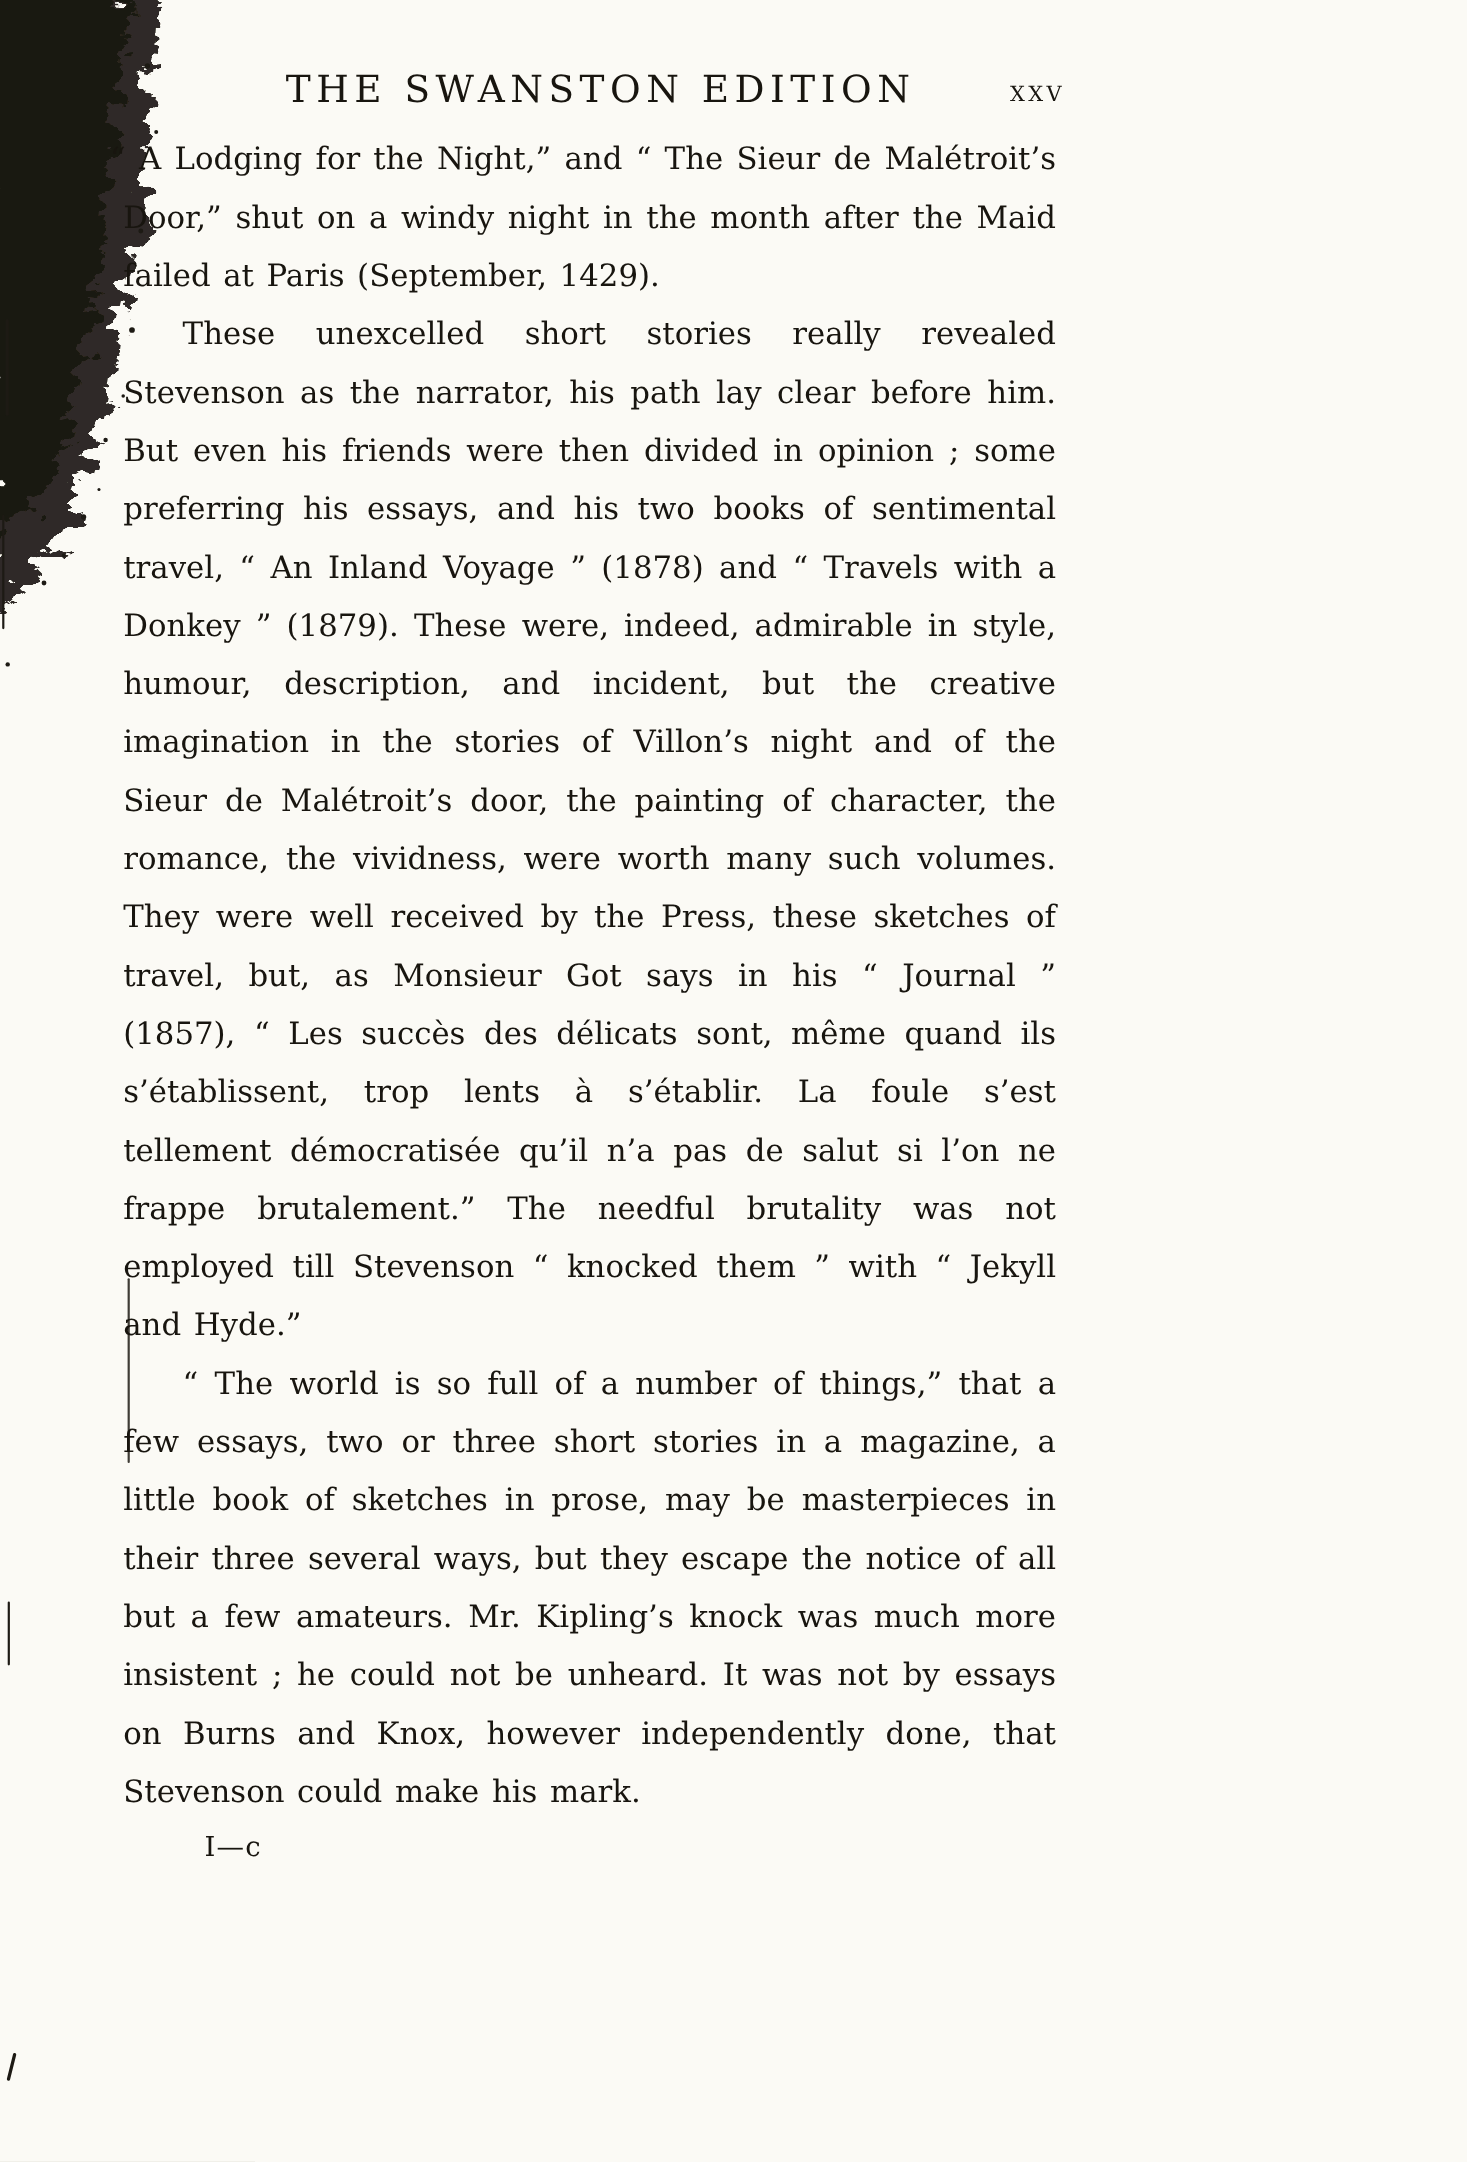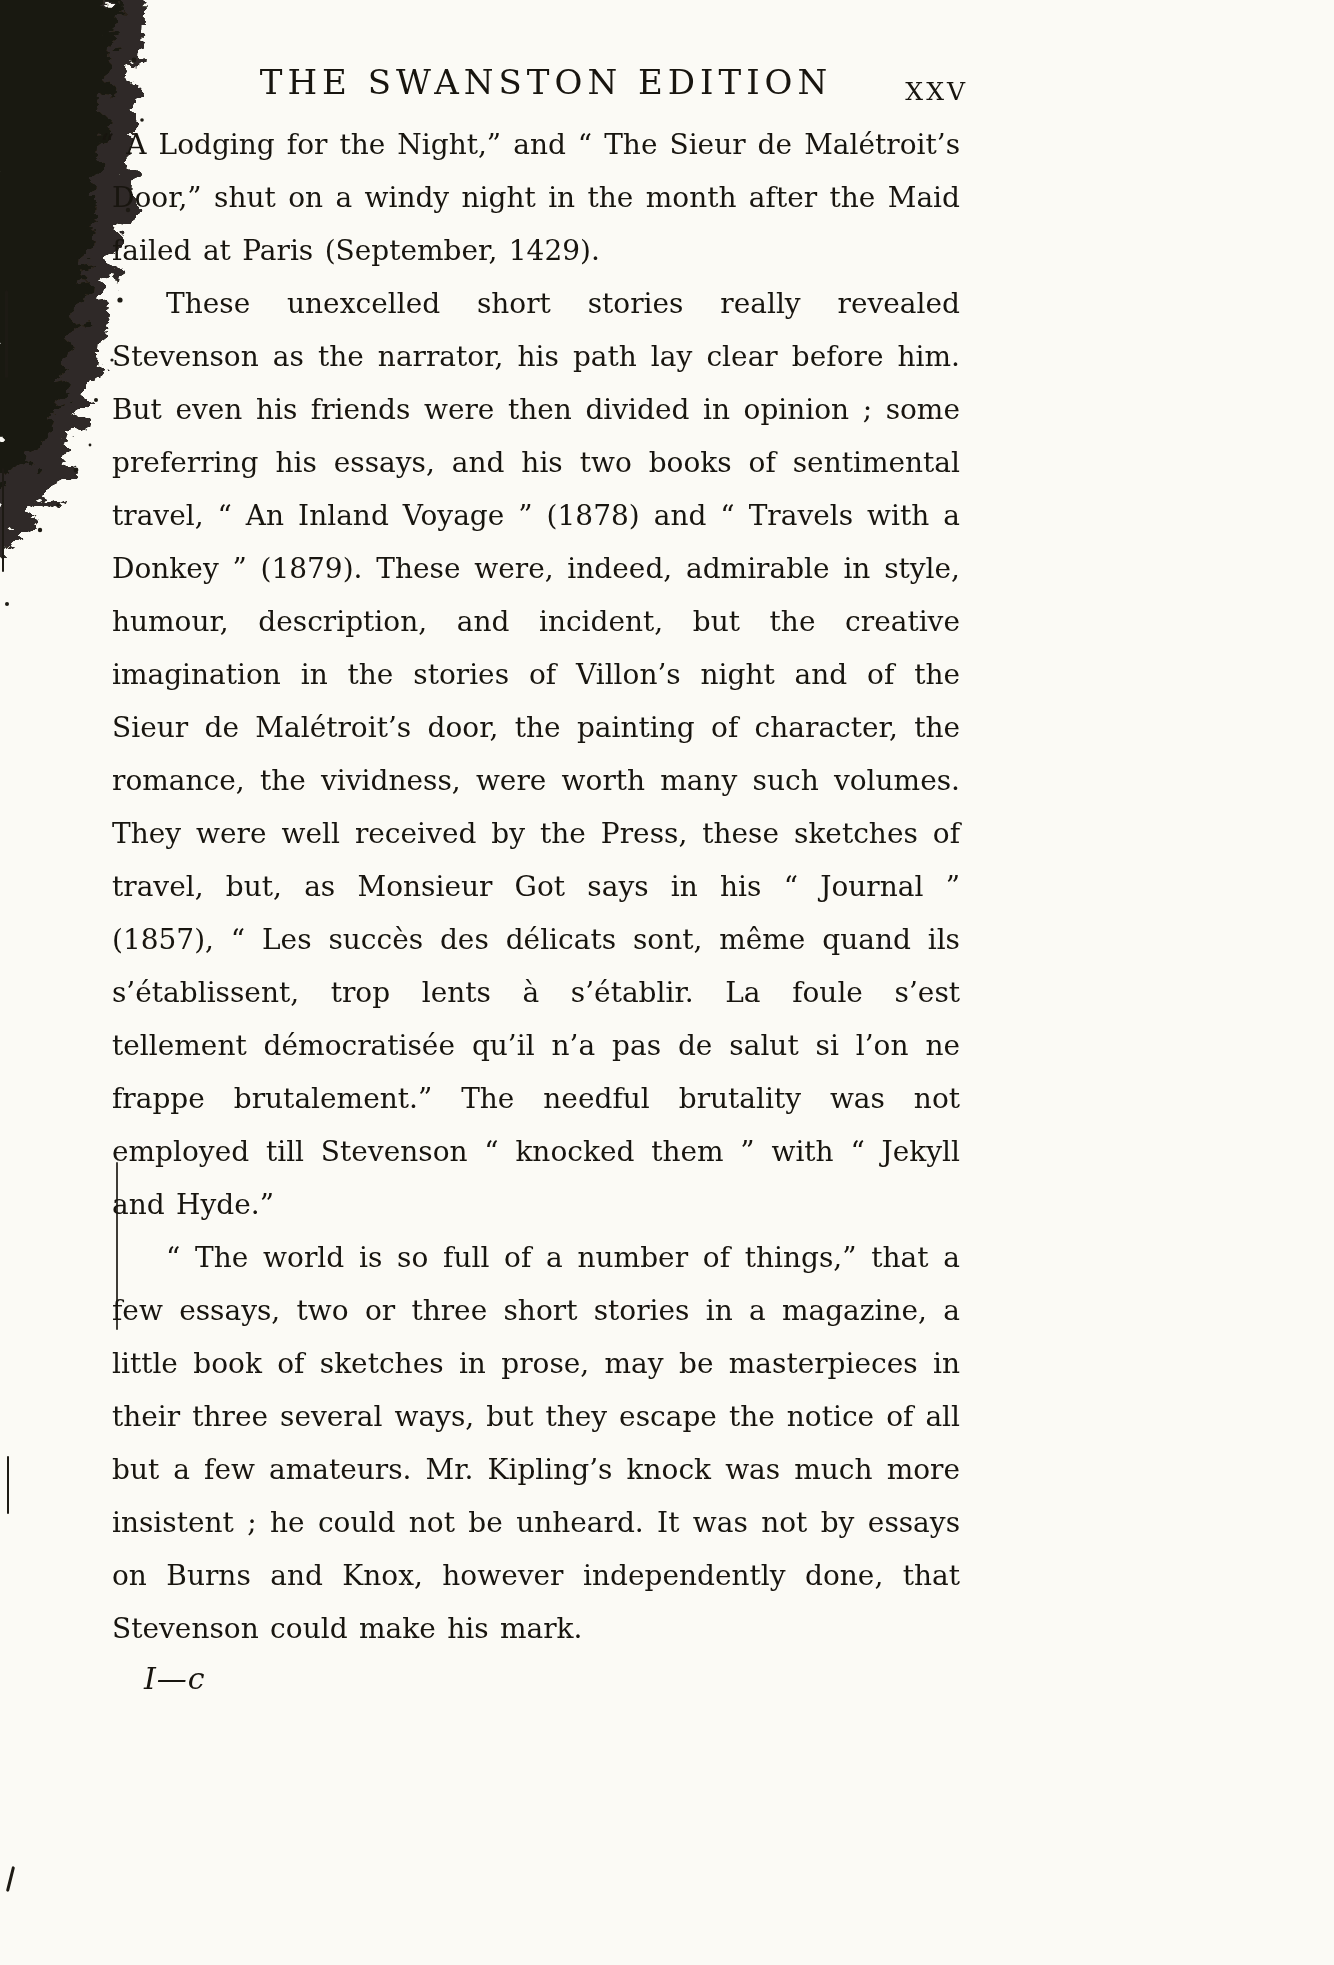--- a/index.html
+++ b/index.html
@@ -31,21 +31,21 @@
     text-align: center;
     font-size: 34px;
     font-weight: 400;
     letter-spacing: 5px;
     line-height: 44px;
   }
   .page-number {
     position: absolute;
     right: 2px;
     top: 8px;
-    font-size: 35px;
+    font-size: 27px;
     font-variant: small-caps;
     letter-spacing: 3px;
   }
   
   .body-text {
     position: absolute;
     left: 112px;
     top: 118px;
     width: 848px;
     font-size: 28px;
@@ -56,23 +56,22 @@
   }
   .body-text p {
     margin: 0;
     text-indent: 54px;
   }
   .body-text p.opening {
     text-indent: -12px;
   }
   .sig-mark {
     margin-top: 4px;
-    margin-left: 32px;
-    font-style: italic;
-    font-size: 30px;
+    margin-left: 74px;
+    font-size: 25px;
     letter-spacing: 1px;
     line-height: 40px;
   }
   
   .artifacts { position: absolute; inset: 0; pointer-events: none; }
   .ink-blob { position: absolute; left: 0; top: 0; }
   .vline {
     position: absolute;
     width: 3px;
     background: var(--stain, #1d1a14);

